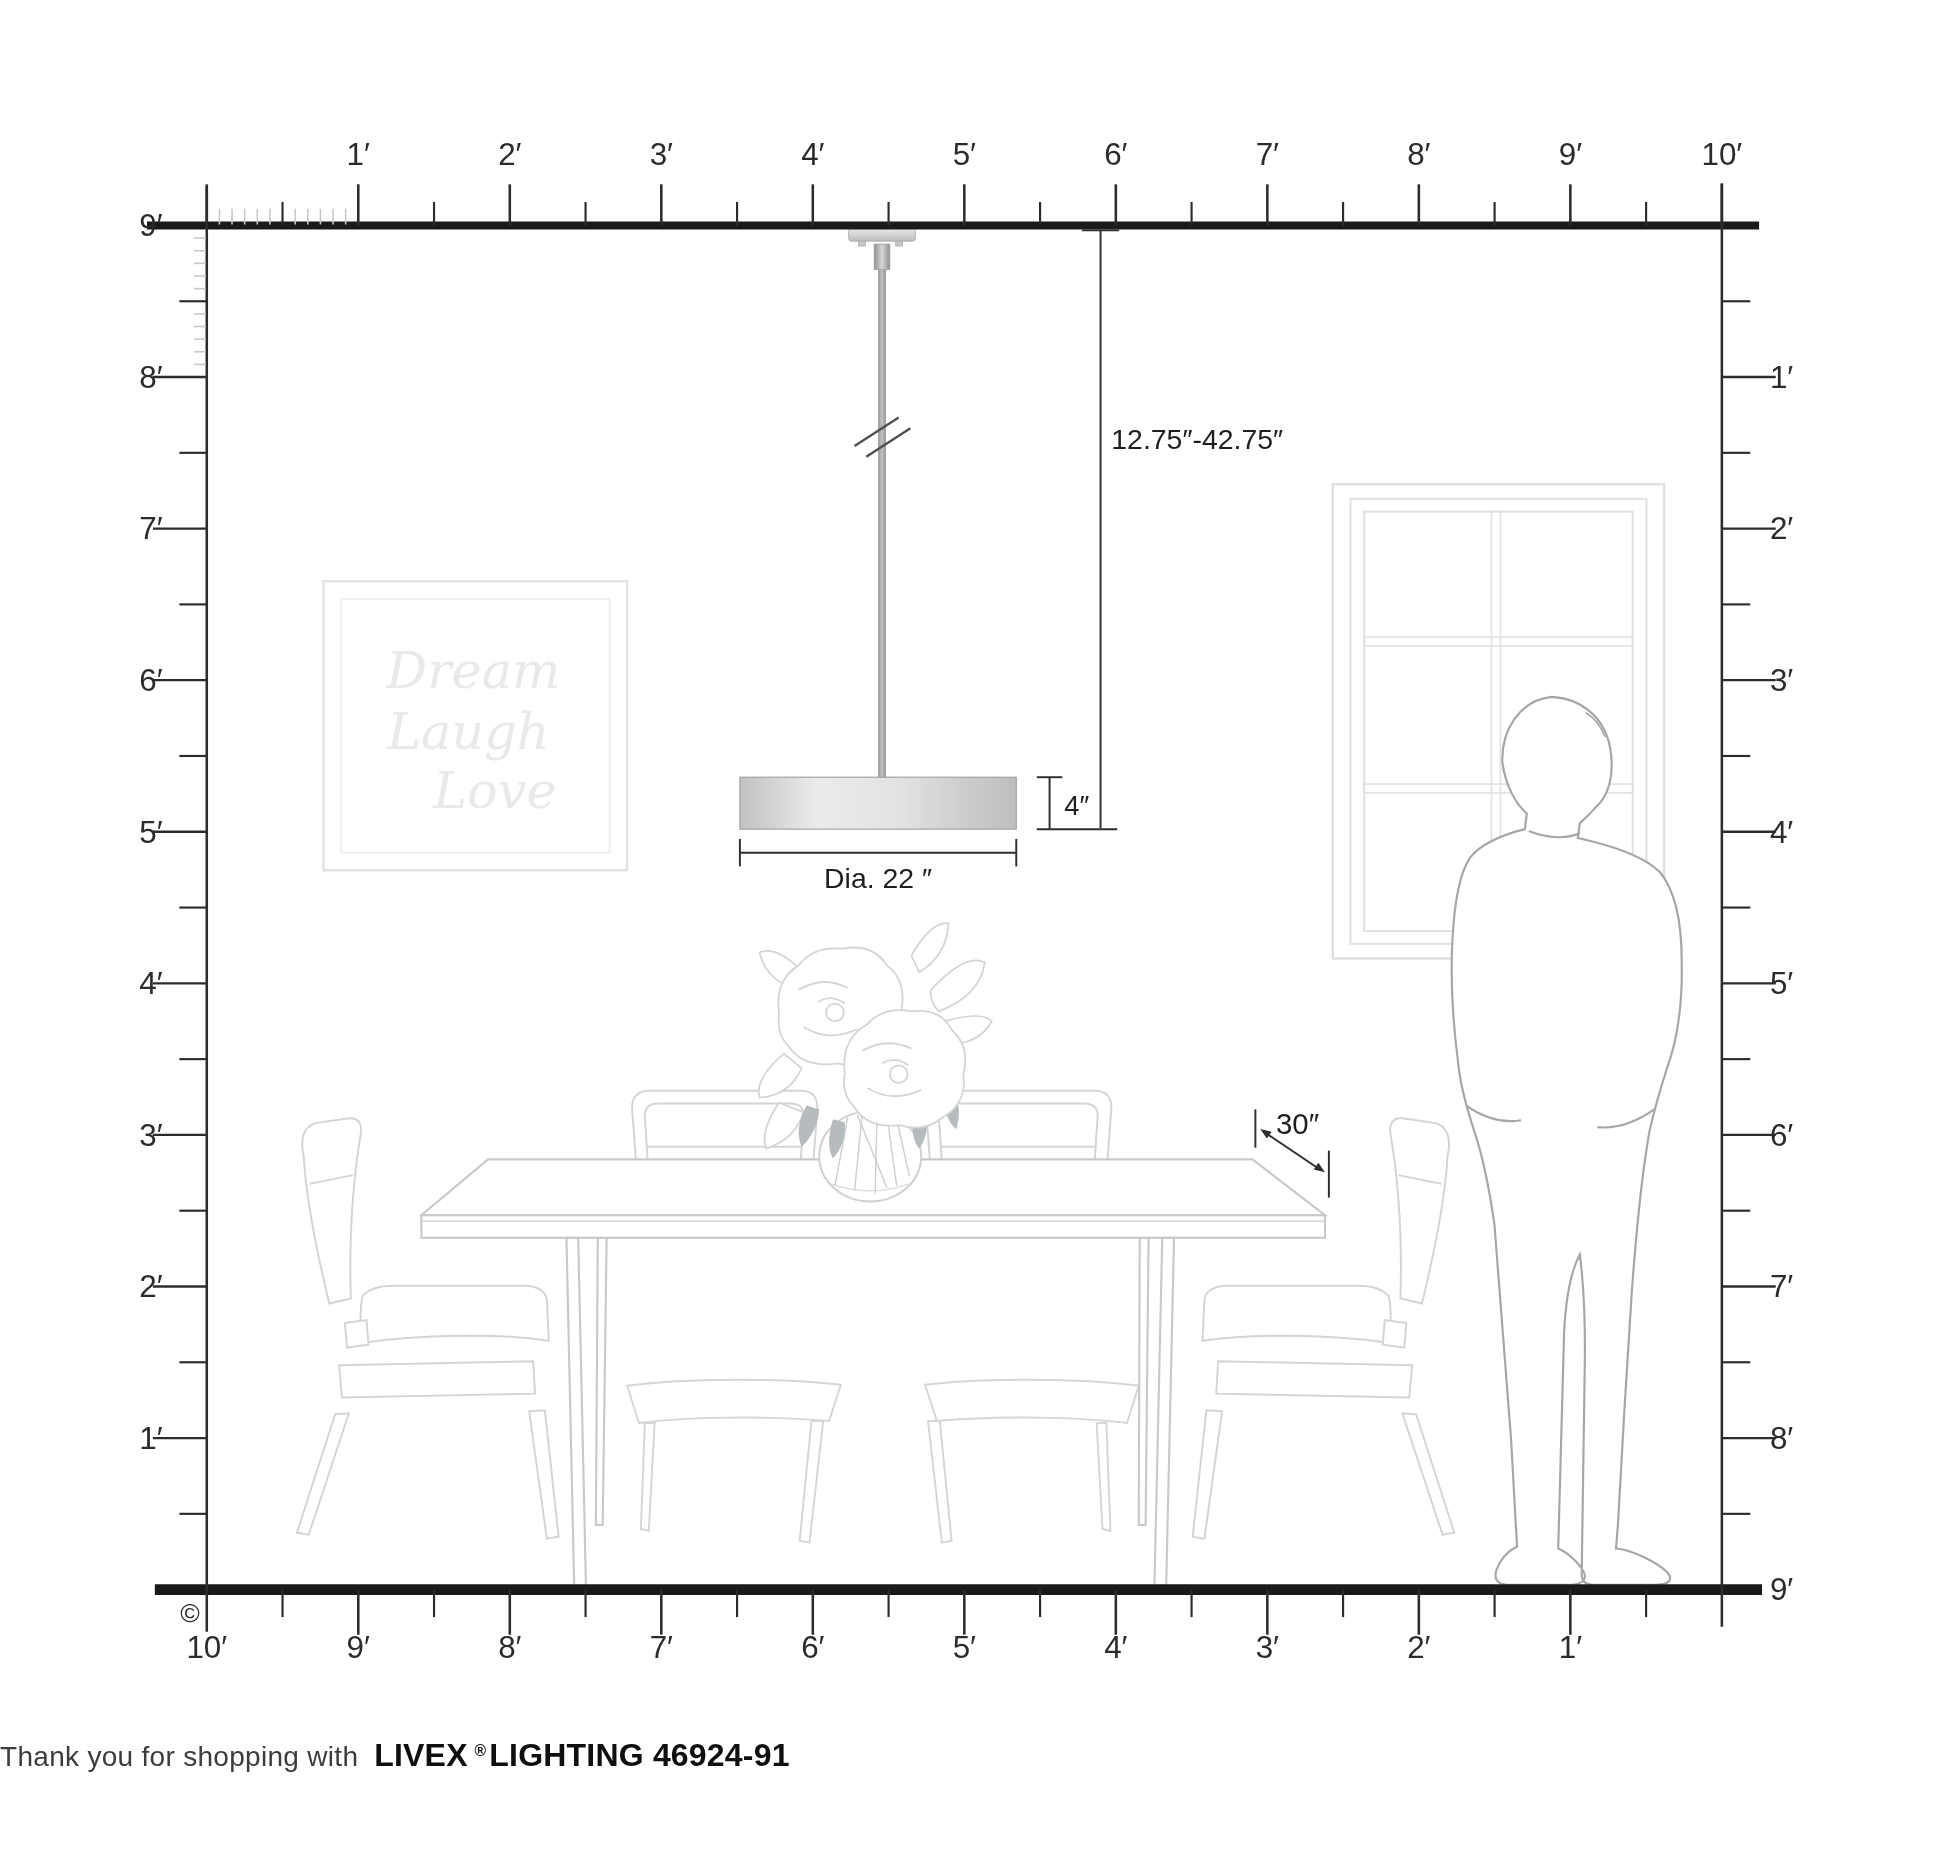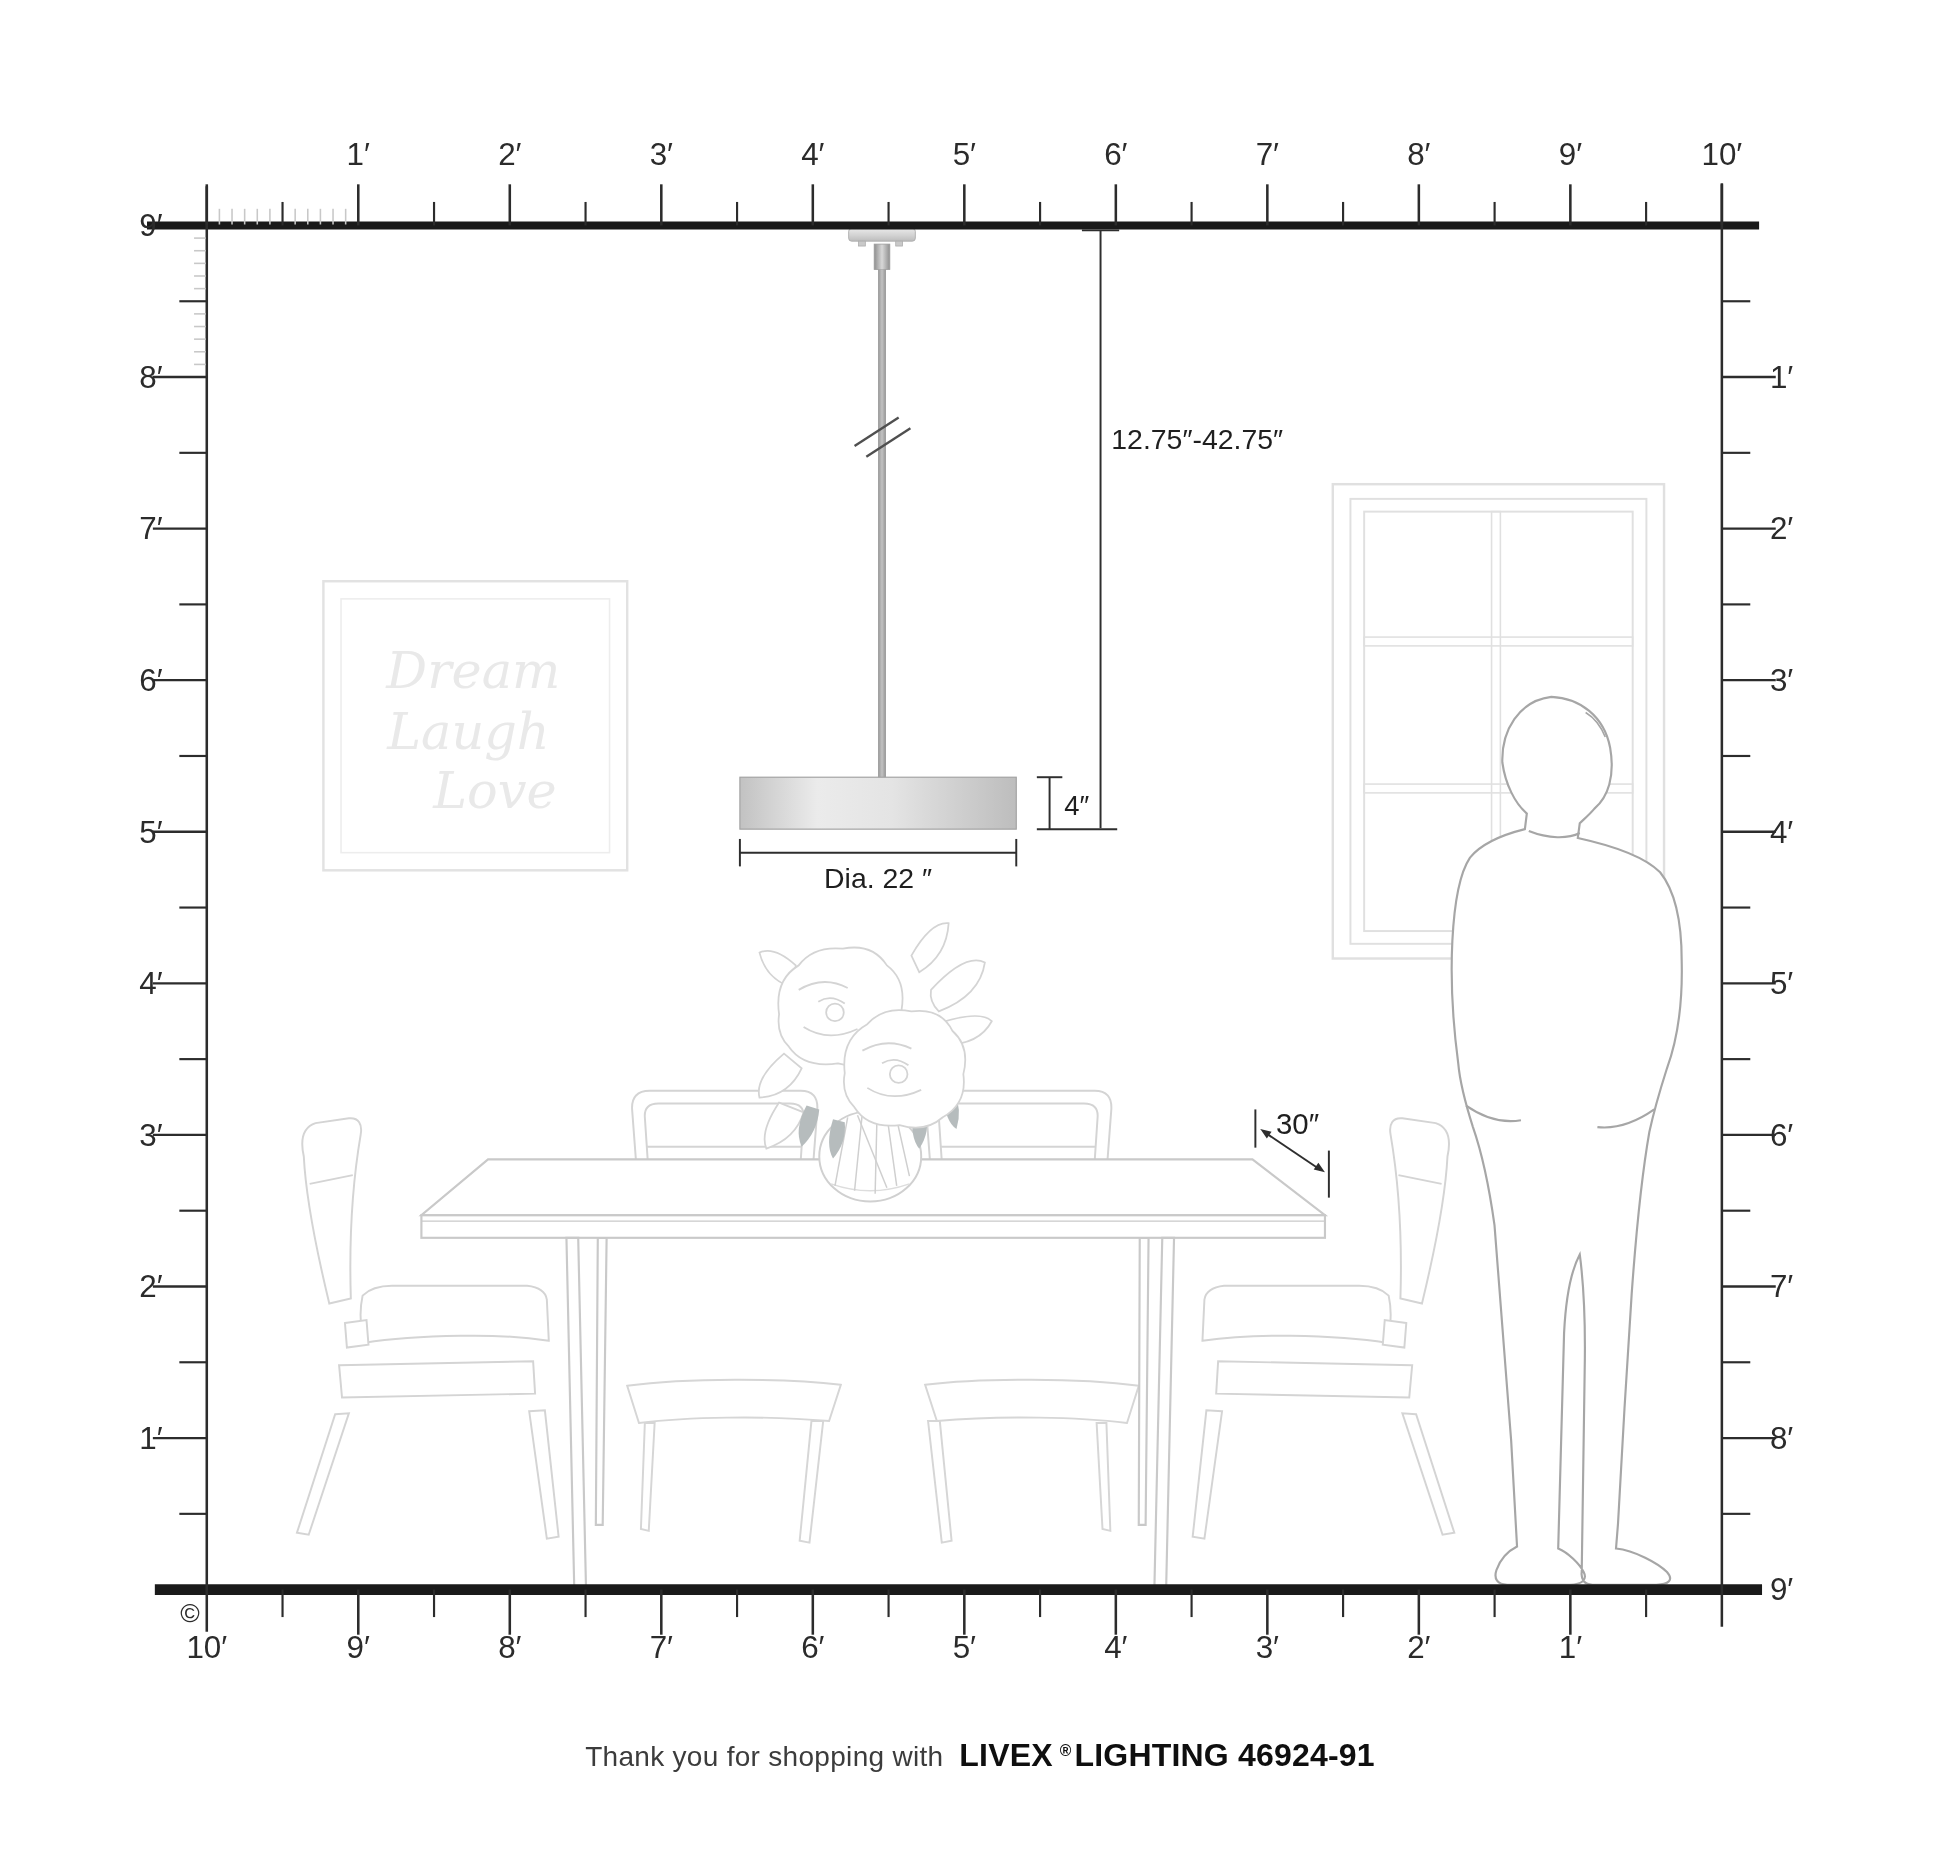--- a/index.html
+++ b/index.html
@@ -3,21 +3,21 @@
 <meta charset="utf-8">
 <style>
   html,body{margin:0;padding:0;background:#ffffff;}
   .stage{position:relative;width:1960px;height:1869px;background:#ffffff;overflow:hidden;
          font-family:"Liberation Sans",sans-serif;}
   svg{position:absolute;left:0;top:0;}
   svg text{font-family:"Liberation Sans",sans-serif;fill:#2b2b2b;}
   .ruler-label{font-size:32px;}
   .dim-text{fill:#1f1f1f;}
   .script-text{font-family:"DejaVu Serif",serif;font-style:italic;fill:#e9e9e9;}
-  .footer{position:absolute;left:0;top:1737px;width:100%;text-align:center;
+  .footer{position:absolute;left:0;top:1737px;width:100%;text-align:left;
           color:#3c3c3c;font-size:28px;letter-spacing:0.3px;}
   .footer .bold{font-weight:bold;color:#0f0f0f;font-size:32px;letter-spacing:0.2px;}
   .footer sup{font-size:15.7px;font-weight:bold;color:#0f0f0f;margin-left:6.9px;}
   .footer .product{margin-left:2.9px;}
 </style>
 </head>
 <body>
 
 <div class="stage">
 <svg width="1960" height="1869" viewBox="0 0 2000 1907">

